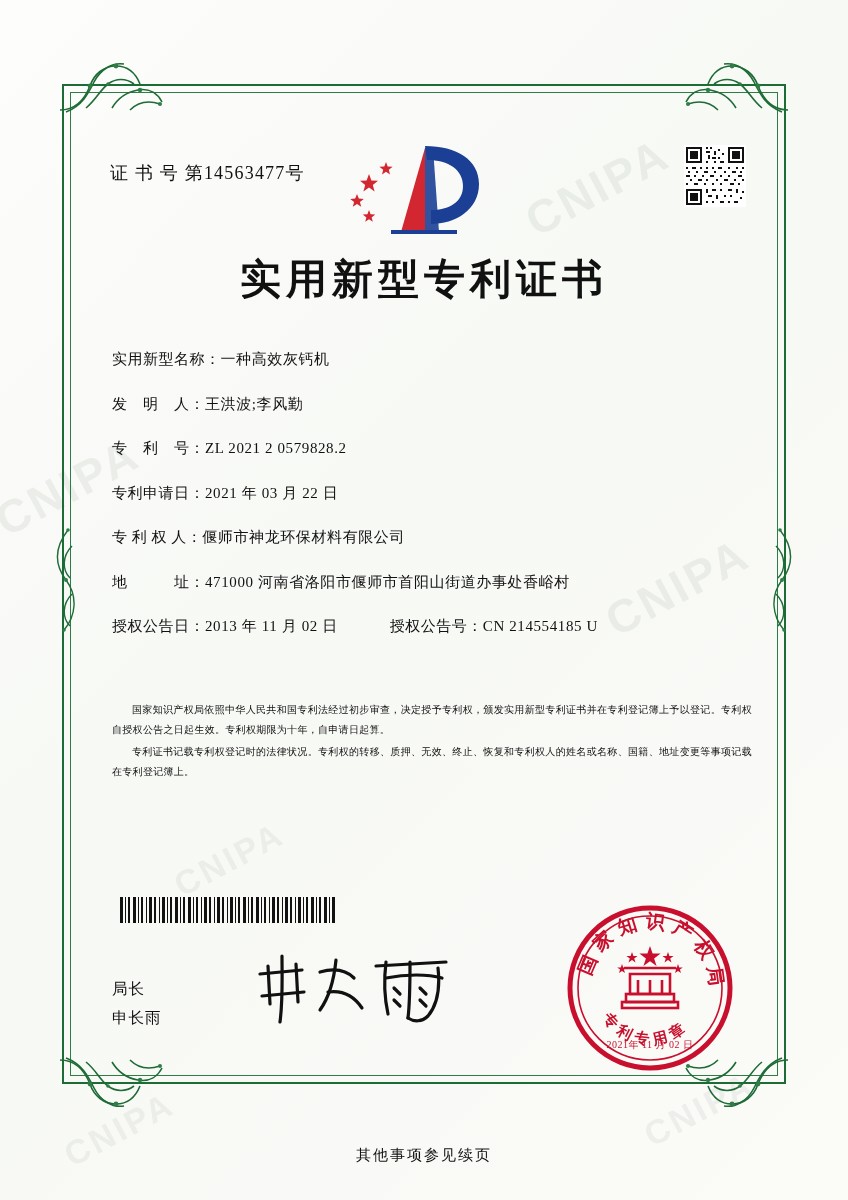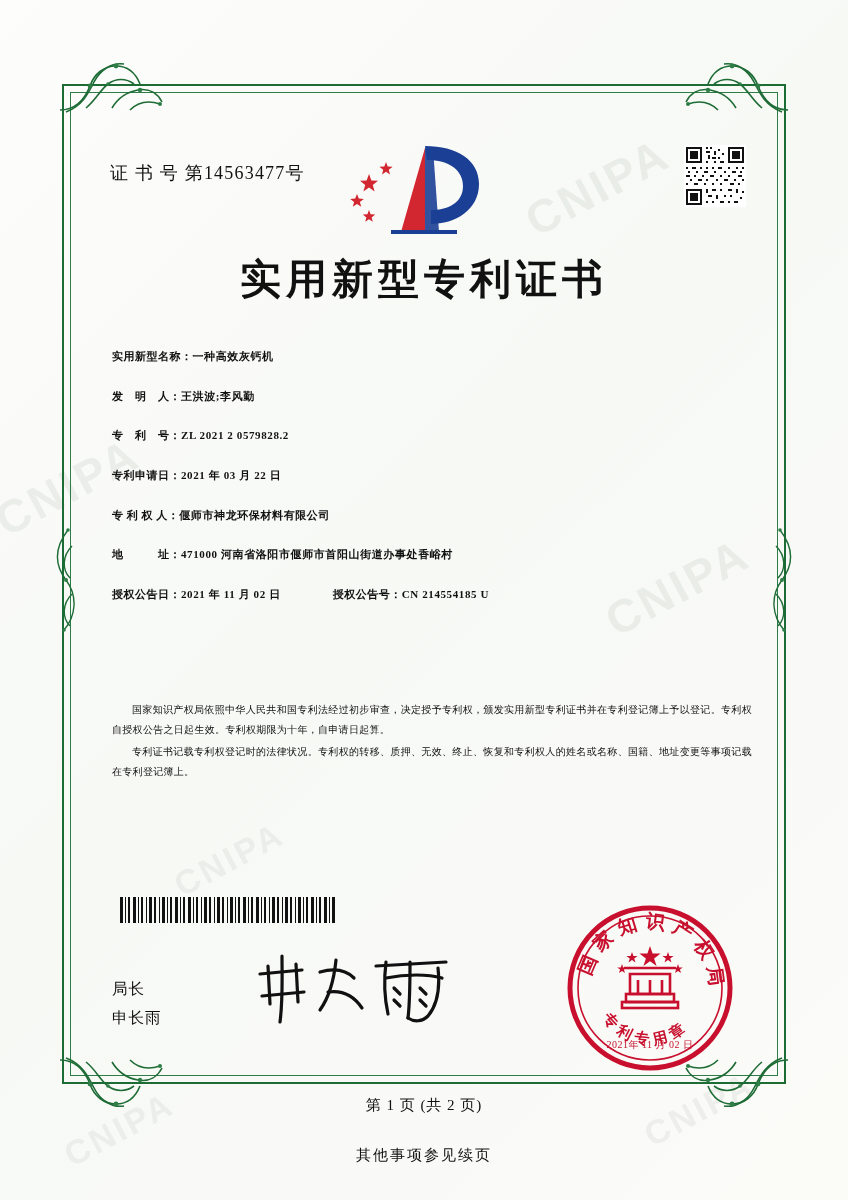--- a/index.html
+++ b/index.html
@@ -125,23 +125,22 @@
   .fields {
     position: absolute;
     left: 112px;
     top: 350px;
     width: 640px;
   }
   .frow {
     display: flex;
     align-items: center;
     margin-bottom: 26.5px;
-    font-size: 11px;
+    font-size: 15px;
     line-height: 1.2;
-    font-weight: bold;
   }
   .flabel {
     flex: 0 0 auto;
     white-space: pre;
     letter-spacing: 0.5px;
   }
   .fvalue {
     flex: 1 1 auto;
     letter-spacing: 0.6px;
   }
@@ -471,21 +470,21 @@
     <div class="frow">
       <div class="flabel">专 利 权 人：</div>
       <div class="fvalue">偃师市神龙环保材料有限公司</div>
     </div>
     <div class="frow">
       <div class="flabel">地　　　址：</div>
       <div class="fvalue">471000 河南省洛阳市偃师市首阳山街道办事处香峪村</div>
     </div>
     <div class="frow inline2">
       <div class="flabel">授权公告日：</div>
-      <div class="fvalue">2021 年 11 月 02 日</div>
+      <div class="fvalue">2013 年 11 月 02 日</div>
       <span class="gap"></span>
       <div class="flabel2">授权公告号：</div>
       <div class="fvalue">CN 214554185 U</div>
     </div>
   </div>
 
   <div class="paras">
     <p class="para">国家知识产权局依照中华人民共和国专利法经过初步审查，决定授予专利权，颁发实用新型专利证书并在专利登记簿上予以登记。专利权自授权公告之日起生效。专利权期限为十年，自申请日起算。</p>
     <p class="para">专利证书记载专利权登记时的法律状况。专利权的转移、质押、无效、终止、恢复和专利权人的姓名或名称、国籍、地址变更等事项记载在专利登记簿上。</p>
   </div>
@@ -607,16 +606,15 @@
       <text font-family="'Liberation Serif', serif" font-size="19" font-weight="700" fill="#c8102e" letter-spacing="7">
         <textPath href="#sealArc" startOffset="6%">国家知识产权局</textPath>
       </text>
       <text font-family="'Liberation Serif', serif" font-size="15" font-weight="700" fill="#c8102e" letter-spacing="5">
         <textPath href="#sealArcBottom" startOffset="18%">专利专用章</textPath>
       </text>
     </svg>
   </div>
   <div class="seal-date">2021年 11 月 02 日</div>
 
-  <div class="page-num">第 1 页 (共 2 页)</div>
   <div class="footer-note">其他事项参见续页</div>
 
 </div>
 
 </body></html>

